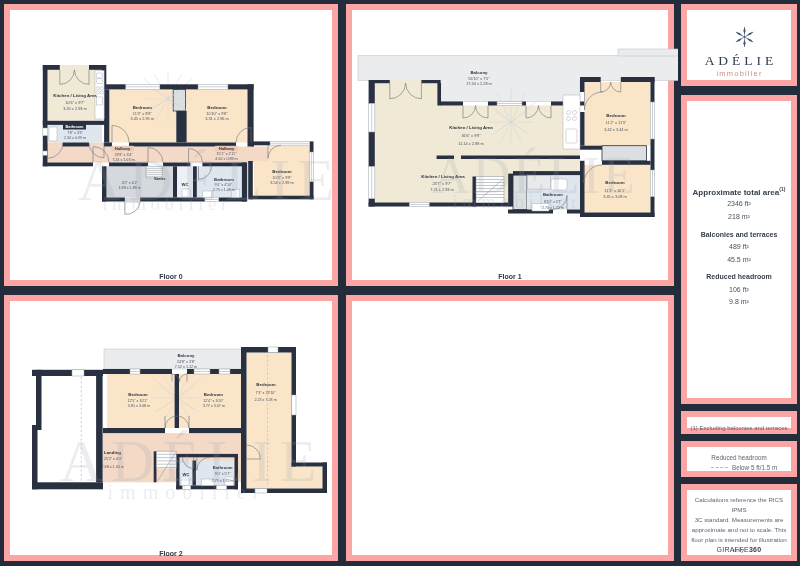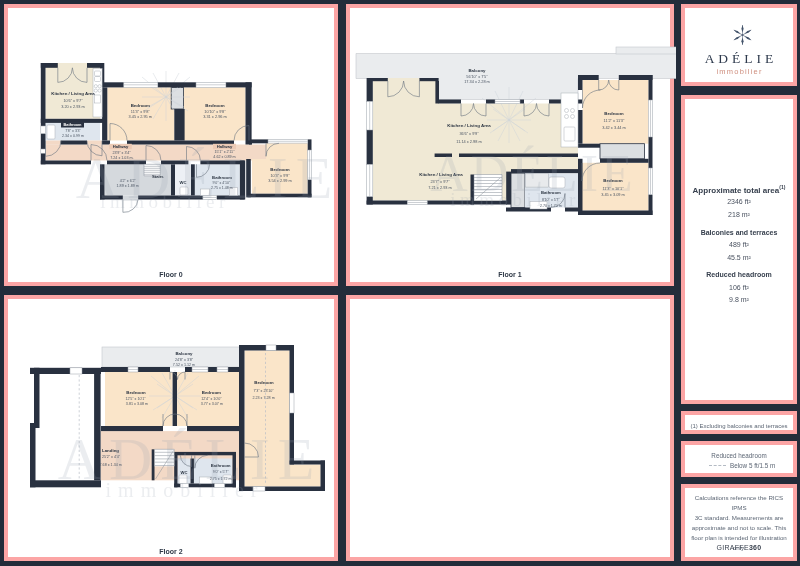--- a/index.html
+++ b/index.html
@@ -1,18 +1,18 @@
 <!DOCTYPE html>
 <html><head>
 <meta charset="utf-8">
 <style>
   html,body{margin:0;padding:0;}
   body{width:800px;height:566px;background:#232c3a;position:relative;overflow:hidden;
        font-family:"Liberation Sans", sans-serif;}
-  .card{position:absolute;background:#ffffff;border:4px solid #fca5a5;box-sizing:border-box;}
+  .card{position:absolute;background:#ffffff;border:6px solid #fca5a5;box-sizing:border-box;}
   svg{position:absolute;left:0;top:0;}
   .flabel{position:absolute;font-weight:bold;font-size:7px;color:#2f3947;width:100%;text-align:center;}
 </style>
 </head>
 <body>
 
 <div class="card" style="left:4px;top:4px;width:334px;height:282px;">
 <svg width="332" height="280" viewBox="5 5 332 280" id="f0">
 
 <g>

